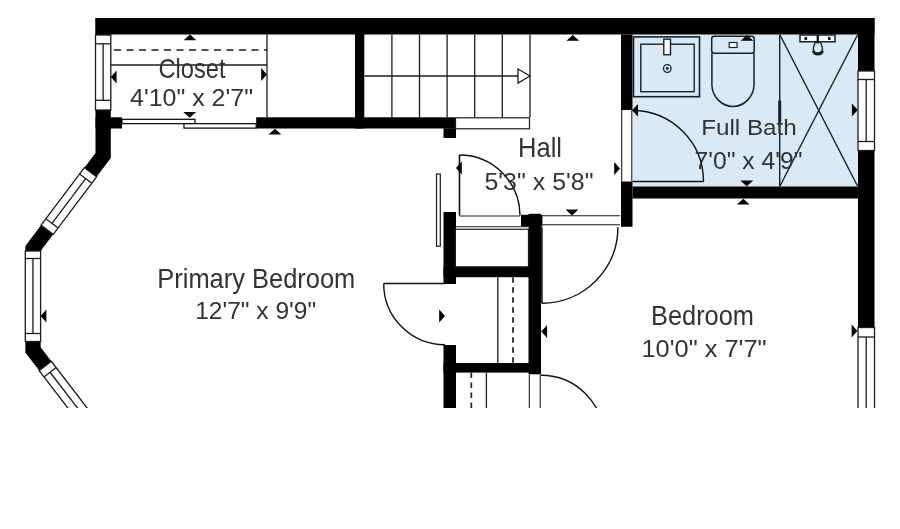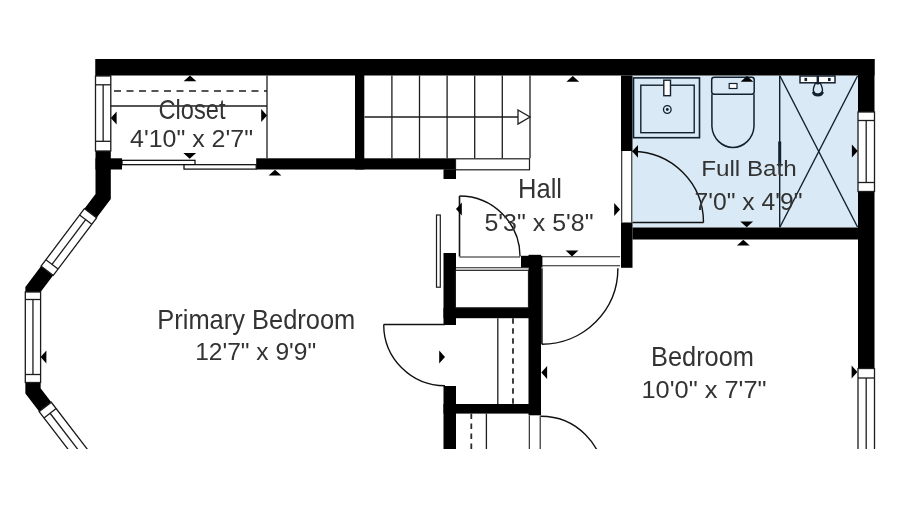--- a/index.html
+++ b/index.html
@@ -1,16 +1,16 @@
 <!DOCTYPE html>
 <html><head>
 <meta charset="utf-8">
 <style>
   html,body{margin:0;padding:0;background:#fff;}
-  #plan{width:900px;height:408px;position:relative;font-family:"Liberation Sans", sans-serif;margin-top:41px;}
+  #plan{width:900px;height:408px;position:relative;font-family:"Liberation Sans", sans-serif;}
   svg{position:absolute;left:0;top:0;}
   text{font-family:"Liberation Sans", sans-serif;fill:#333333;}
 </style>
 </head>
 <body>
 <div id="plan">
 <svg width="900" height="529" viewBox="0 0 900 529">
 
 <rect x="0" y="0" width="900" height="529" fill="#ffffff"></rect>
 

